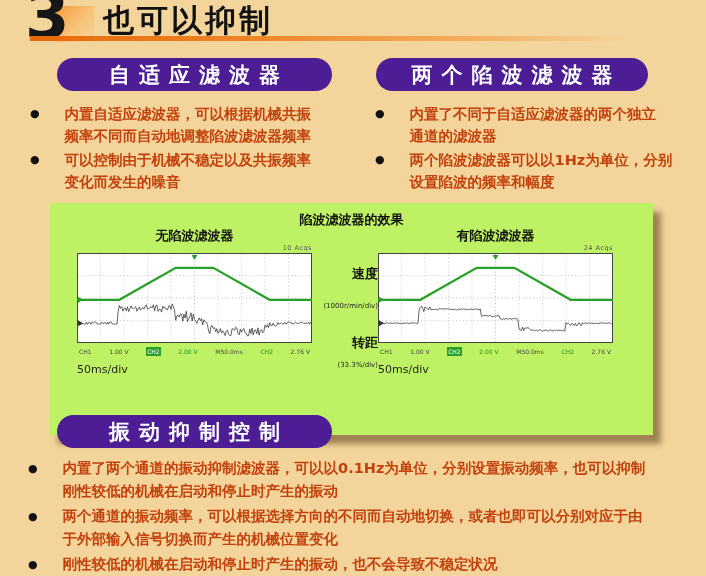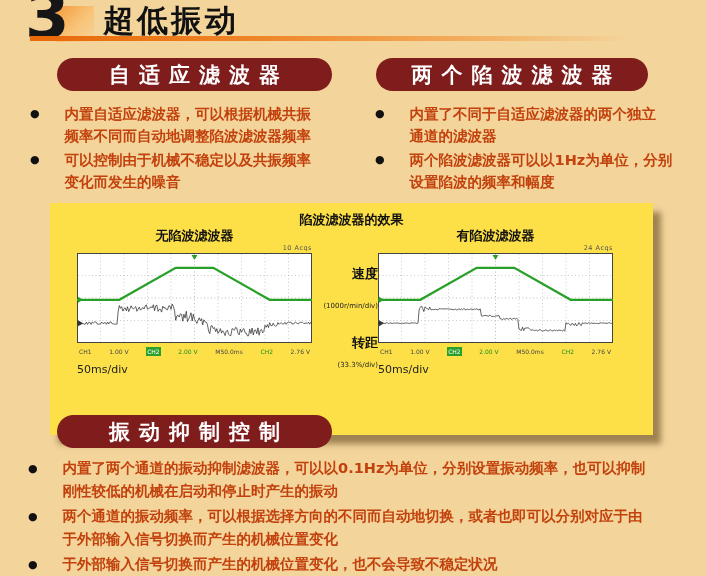--- a/index.html
+++ b/index.html
@@ -8,40 +8,40 @@
 
   
   .num-block{position:absolute;left:56px;top:6px;width:38px;height:36px;
     background:linear-gradient(135deg,#f49b3a 0%,#f8c479 55%,rgba(248,205,140,0.15) 100%);}
   .big-num{position:absolute;left:25px;top:-16px;font-size:64px;font-weight:800;color:#161616;line-height:1;}
   .main-title{position:absolute;left:103px;top:0px;font-size:31px;font-weight:800;color:#111;letter-spacing:3px;}
   .title-rule{position:absolute;left:30px;top:36px;width:624px;height:5px;
     background:linear-gradient(90deg,#e8690a 0%,#ee8426 35%,rgba(243,160,72,0.75) 70%,rgba(243,160,72,0) 96%);}
 
   
-  .pill{position:absolute;height:33px;background:#7f1d1d;border-radius:17px;
+  .pill{position:absolute;height:33px;background:#4c1d95;border-radius:17px;
     display:flex;align-items:center;justify-content:center;
     color:#fff;font-size:21px;font-weight:800;letter-spacing:9px;text-indent:9px;}
   .pill-adaptive{left:57px;top:58px;width:275px;}
   .pill-notch{left:376px;top:58px;width:272px;}
   .pill-suppress{left:57px;top:415px;width:275px;}
 
   
   .bullets{position:absolute;}
   .bullets-left{left:30px;top:103px;width:326px;}
   .bullets-right{left:375px;top:103px;width:330px;}
   .bullets-bottom{left:28px;top:457px;width:672px;}
   .bullet{display:flex;margin-bottom:2px;}
   .bullet .dot{font-size:11px;line-height:22px;margin-right:7px;color:#111;flex:0 0 auto;}
   .bullet .txt{font-size:14.5px;font-weight:700;color:#c2410c;line-height:22px;white-space:pre-line;margin-left:18px;}
   .bullets-bottom .bullet .txt{line-height:23px;}
   .bullets-bottom .bullet .dot{line-height:23px;}
 
   
-  .panel{position:absolute;left:50px;top:203px;width:603px;height:232px;background:#fde047;
+  .panel{position:absolute;left:50px;top:203px;width:603px;height:232px;background:#bef264;
     box-shadow:8px 9px 6px rgba(90,62,22,0.55);}
   .panel-title{position:absolute;left:0;top:8px;width:100%;text-align:center;
     font-size:13px;font-weight:700;color:#111;}
   .scope-block{position:absolute;top:24px;width:235px;}
   .scope-left{left:27px;}
   .scope-right{left:328px;}
   .scope-label{text-align:center;font-size:13px;font-weight:700;color:#111;height:17px;}
   .acqs{text-align:right;font-size:6.5px;color:#555;height:9px;line-height:9px;letter-spacing:0.5px;}
   .readout{display:flex;justify-content:space-between;align-items:center;
     font-size:6px;color:#444;height:9px;line-height:9px;padding:0 2px;}
@@ -55,21 +55,21 @@
   .mid-torque{font-size:13px;font-weight:700;color:#111;margin-top:24px;}
   .mid-torque-scale{font-size:7px;color:#222;margin-top:9px;}
 </style>
 </head>
 <body>
 
 <div class="page">
 
   <div class="num-block"></div>
   <div class="big-num">3</div>
-  <div class="main-title">超低振动</div>
+  <div class="main-title">也可以抑制</div>
   <div class="title-rule"></div>
 
   <div class="pill pill-adaptive">自适应滤波器</div>
   <div class="bullets bullets-left">
     <div class="bullet">
       <span class="dot">●</span>
       <span class="txt">内置自适应滤波器，可以根据机械共振
 频率不同而自动地调整陷波滤波器频率</span>
     </div>
     <div class="bullet">
@@ -181,17 +181,17 @@
       <span class="txt">内置了两个通道的振动抑制滤波器，可以以0.1Hz为单位，分别设置振动频率，也可以抑制
 刚性较低的机械在启动和停止时产生的振动</span>
     </div>
     <div class="bullet">
       <span class="dot">●</span>
       <span class="txt">两个通道的振动频率，可以根据选择方向的不同而自动地切换，或者也即可以分别对应于由
 于外部输入信号切换而产生的机械位置变化</span>
     </div>
     <div class="bullet">
       <span class="dot">●</span>
-      <span class="txt">于外部输入信号切换而产生的机械位置变化，也不会导致不稳定状况</span>
+      <span class="txt">刚性较低的机械在启动和停止时产生的振动，也不会导致不稳定状况</span>
     </div>
   </div>
 
 </div>
 
 </body></html>

